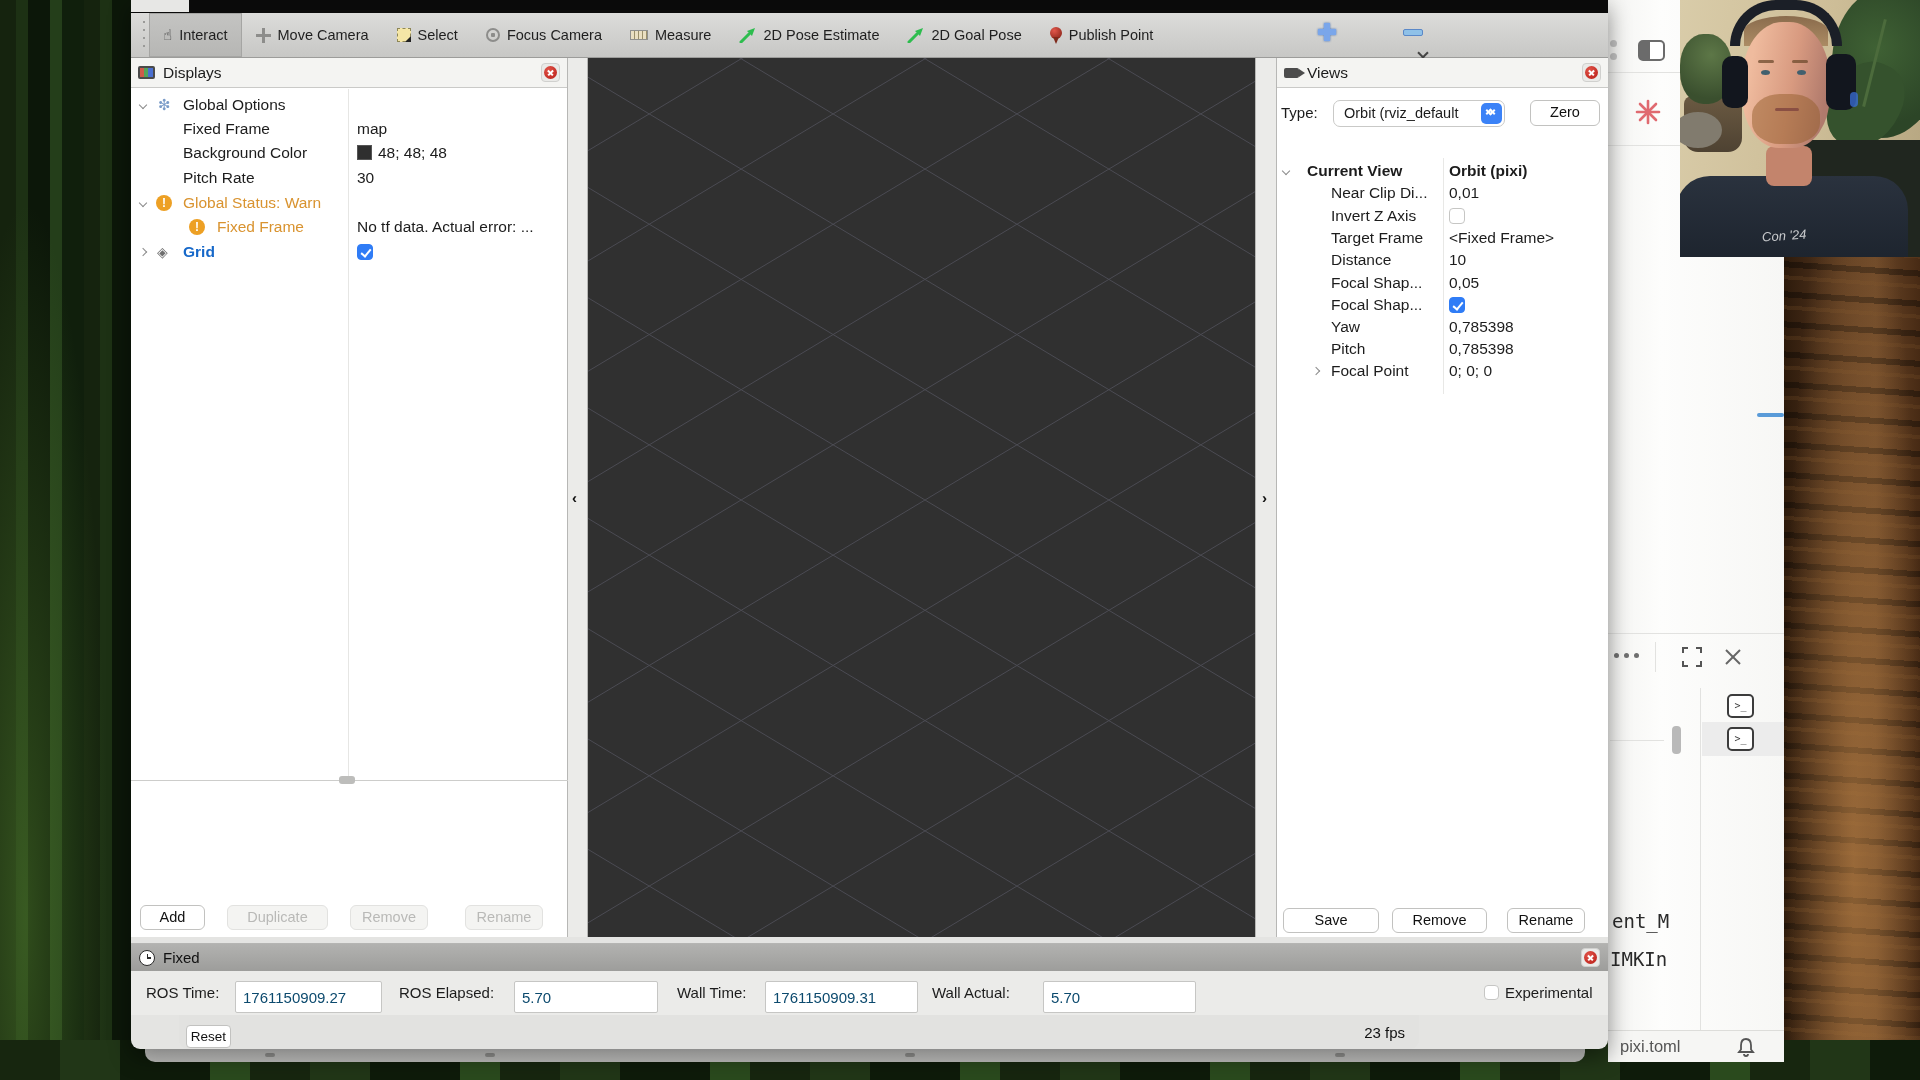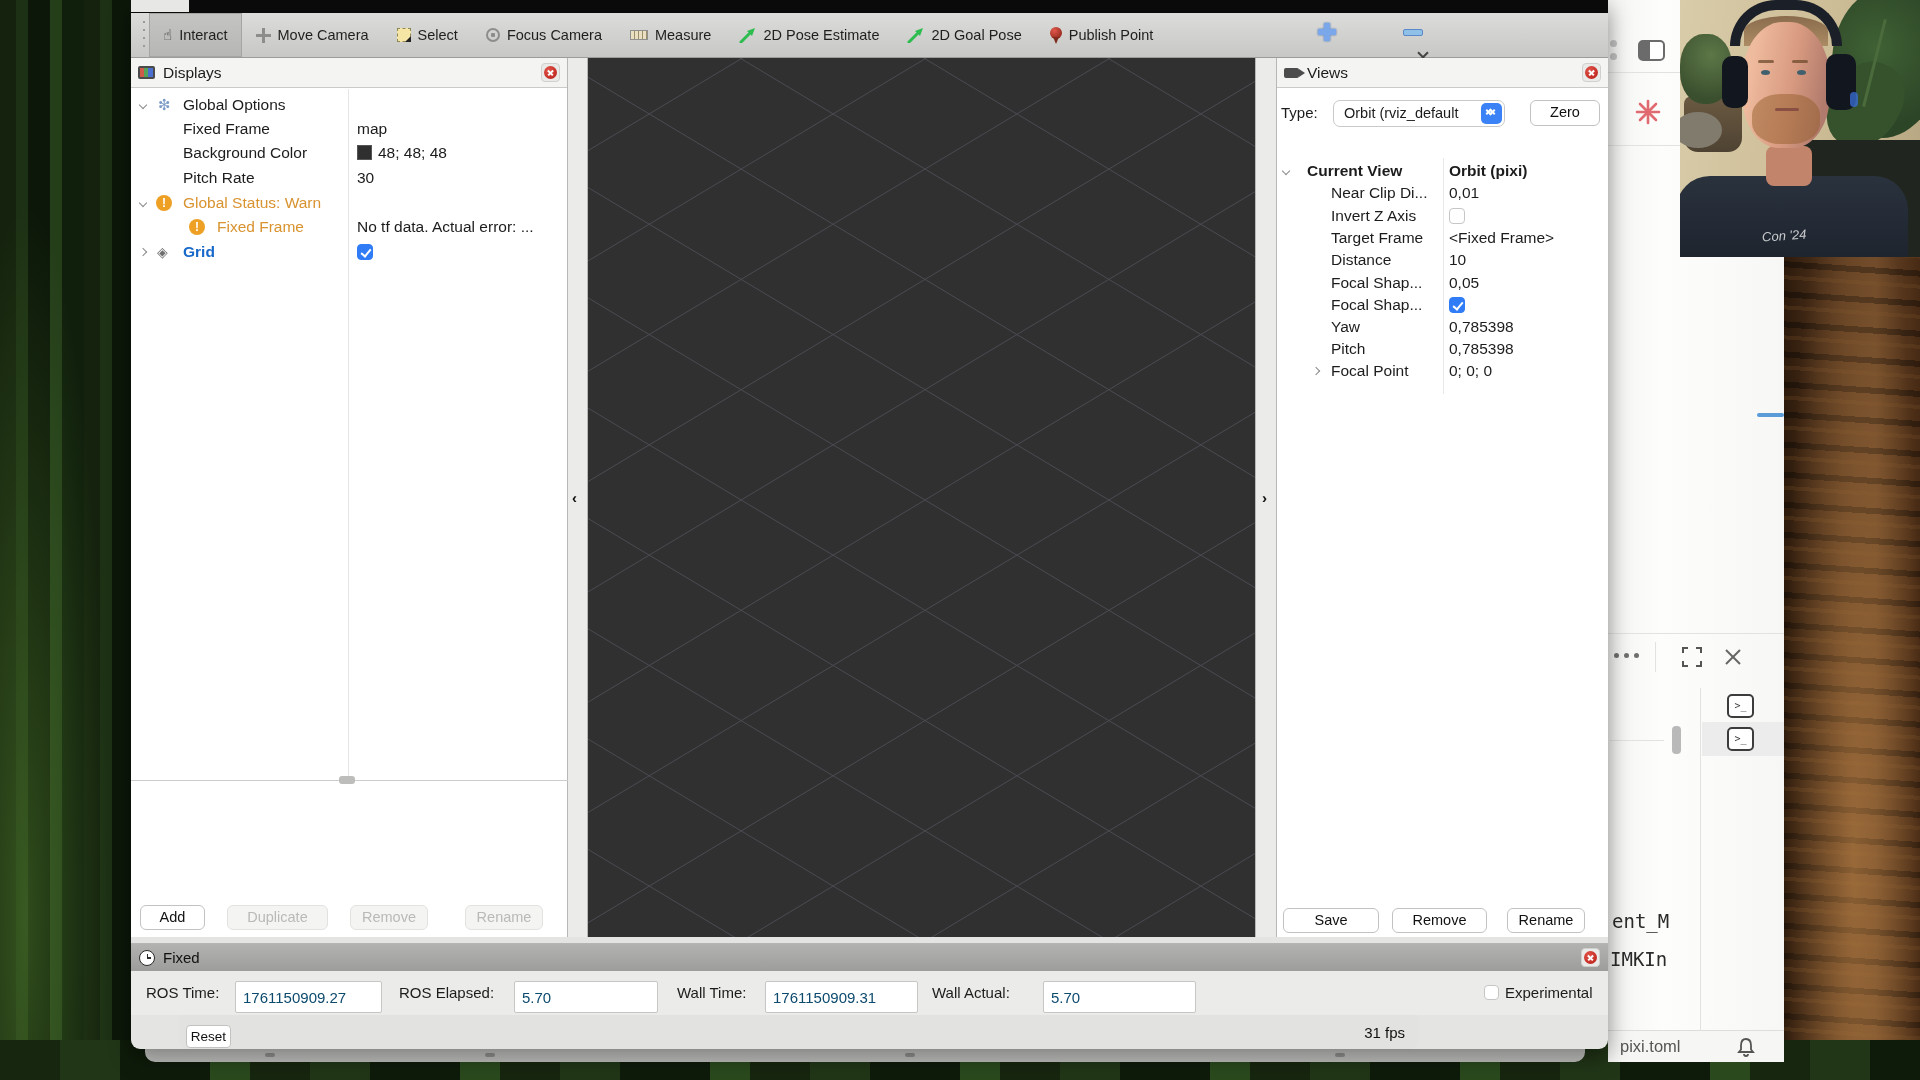--- a/index.html
+++ b/index.html
@@ -511,21 +511,21 @@
       <span class="tfield-label" style="left:546px;">Wall Time:</span>
       <input class="tfield-input" style="left: 634px; width: 153px;" readonly="" value="1761150909.31">
       <span class="tfield-label" style="left:801px;">Wall Actual:</span>
       <input class="tfield-input" style="left: 912px; width: 153px;" readonly="" value="5.70">
       <span class="cb abs exp-cb"></span>
       <span class="exp-label">Experimental</span>
     </div>
 
     <div class="abs bottomrow">
       <div class="pbtn reset-btn">Reset</div>
-      <span class="fps">31 fps</span>
+      <span class="fps">23 fps</span>
     </div>
   </div>
 
   <div class="abs webcam">
     <div class="abs wc-plant" style="right:-22px;top:-12px;width:110px;height:150px;background:radial-gradient(circle at 40% 40%, #3f6134, #2c4527 70%);"></div>
     <div class="abs wc-plant" style="right:20px;top:60px;width:70px;height:90px;background:#35522d;transform:rotate(25deg);"></div>
     <div class="abs" style="right:44px;top:18px;width:3px;height:90px;background:#4c6b3c;transform:rotate(14deg);"></div>
     <div class="abs" style="left:4px;top:96px;width:58px;height:56px;background:linear-gradient(#6b5a42,#4e4232);border-radius:8px 8px 14px 14px;"></div>
     <div class="abs" style="left:-6px;top:112px;width:48px;height:36px;background:#817b6e;border-radius:50%;"></div>
     <div class="abs" style="left:0px;top:34px;width:52px;height:70px;background:radial-gradient(circle at 60% 30%, #5d7747, #3a4f2e 75%);border-radius:45%;"></div>

